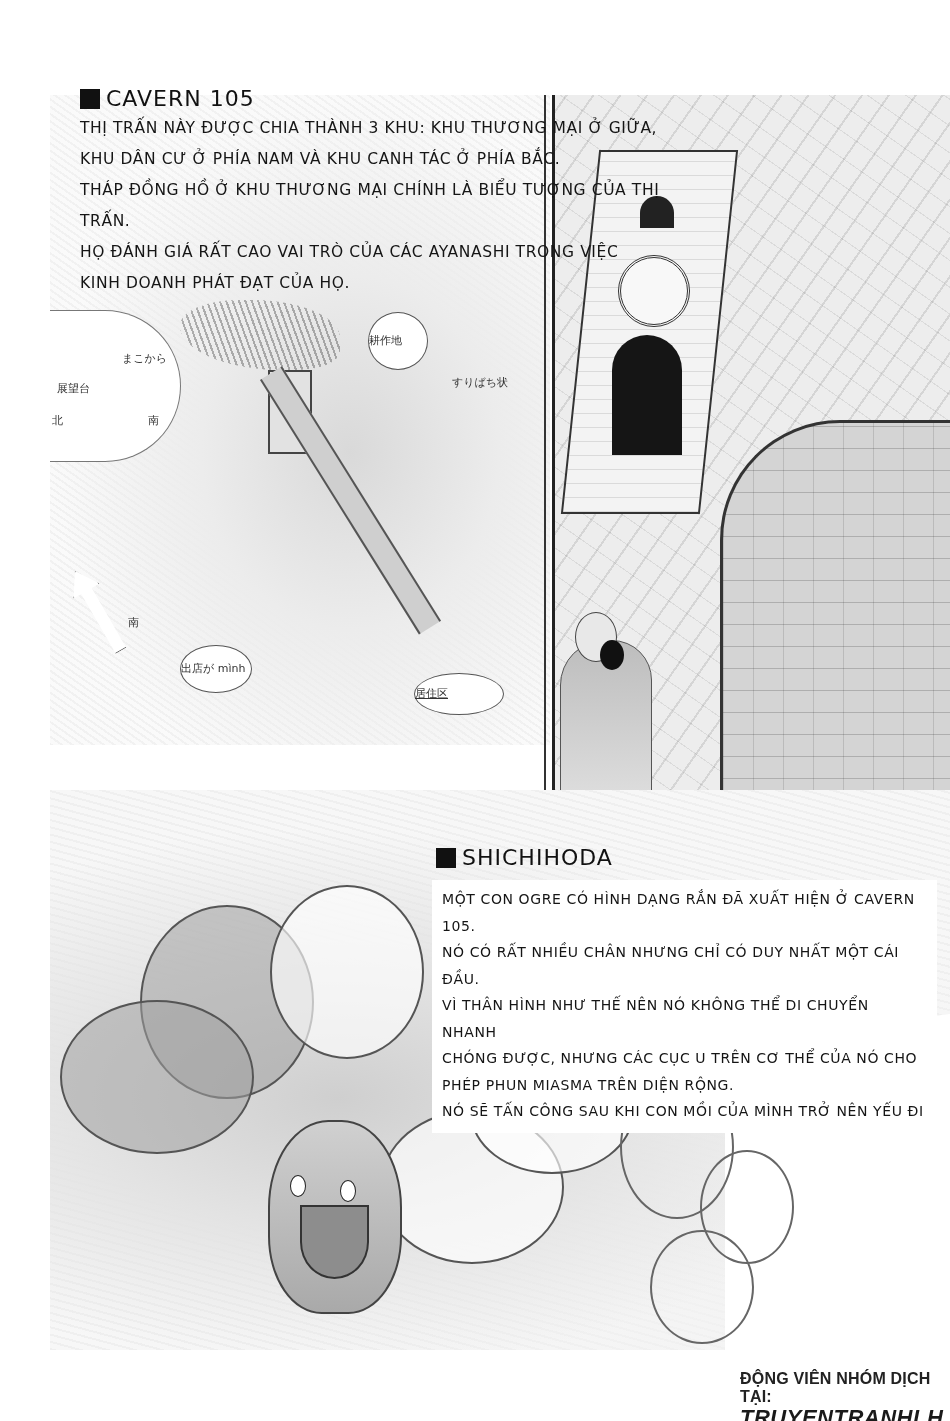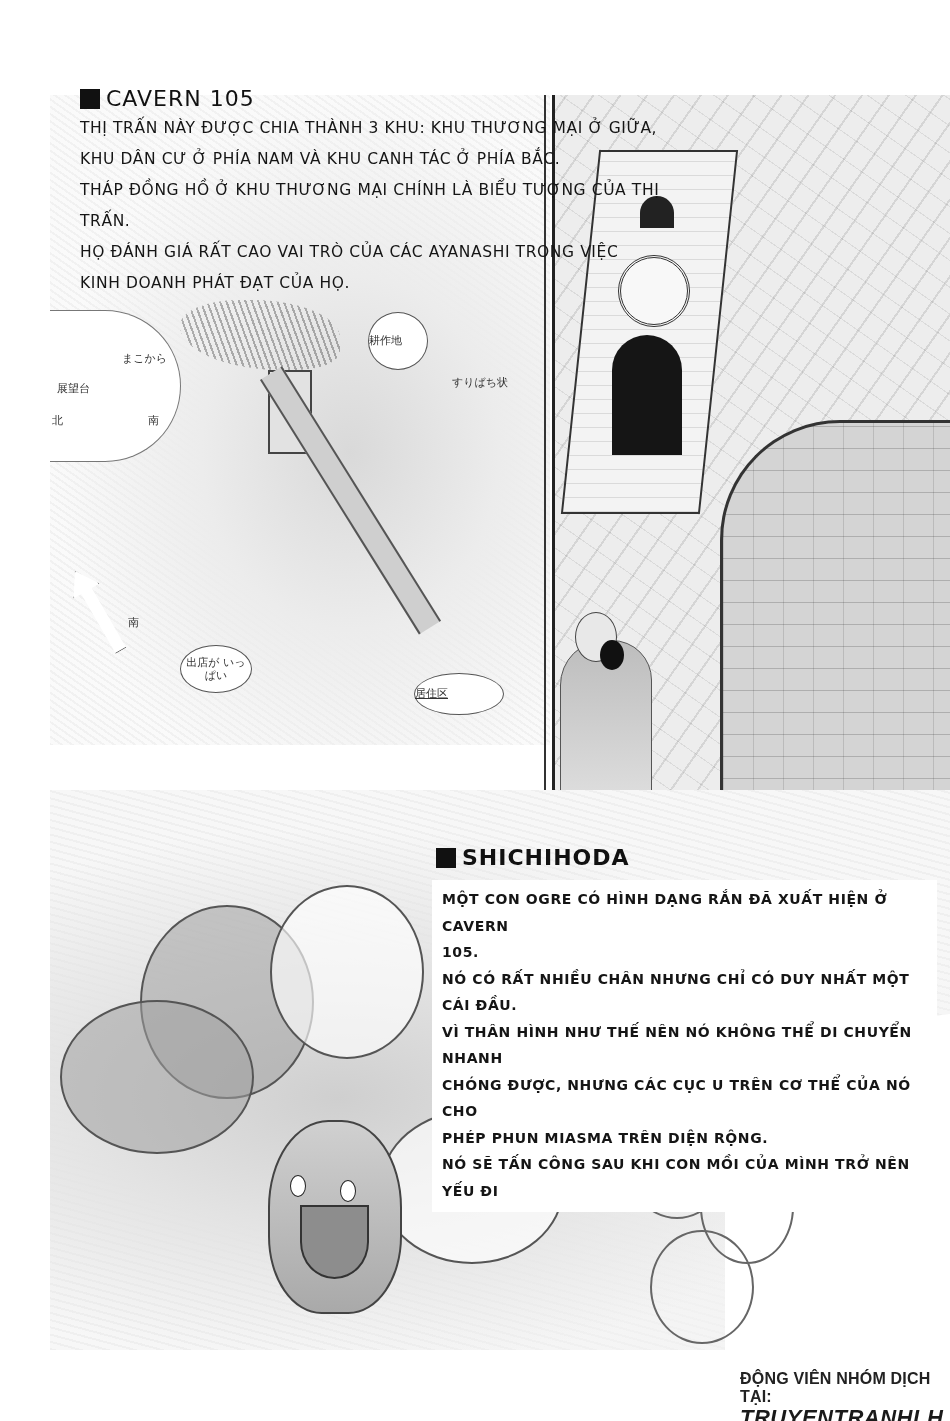--- a/index.html
+++ b/index.html
@@ -143,21 +143,21 @@
       font-family: "DejaVu Sans", sans-serif;
       font-size: 15.5px; line-height: 31px; letter-spacing: 0.6px;
       text-transform: uppercase; color: #151515;
       white-space: pre-line;
     }
     .text-box-top {
       left: 80px; top: 86px; width: 640px;
     }
     .text-box-top .body-text { margin-top: 2px; }
     .text-box-bottom {
-      left: 432px; top: 845px; width: 505px; font-weight: bold;
+      left: 432px; top: 845px; width: 505px;
     }
     .text-box-bottom .heading { padding-left: 4px; margin-bottom: 10px; }
     .text-box-bottom .body-wrap {
       background: #ffffff; padding: 6px 10px 8px 10px;
     }
     .text-box-bottom .body-text { font-size: 14px; line-height: 26.5px; }
 
     .credit {
       left: 740px; top: 1370px; width: 205px; text-align: left;
     }
@@ -182,21 +182,21 @@
 <div class="abs sketch-label" style="left:148px;top:413px;">南</div>
 <div class="abs map-tower"></div>
 <div class="abs map-bridge"></div>
 <div class="abs sketch-bubble" style="left:368px;top:312px;width:58px;height:56px;">
   <span>耕作地</span>
 </div>
 <div class="abs sketch-label" style="left:452px;top:375px;">すりばち状</div>
 <div class="abs sketch-arrow" style="left:83px;top:565px;transform:rotate(-30deg);"></div>
 <div class="abs sketch-label" style="left:128px;top:615px;">南</div>
 <div class="abs sketch-bubble" style="left:180px;top:645px;width:70px;height:46px;">
-  <span>出店が いっぱい</span>
+  <span>出店が mình</span>
 </div>
 <div class="abs sketch-bubble" style="left:414px;top:673px;width:88px;height:40px;text-decoration:underline;">
   <span>居住区</span>
 </div>
 
 <div class="abs panel-tower"></div>
 <div class="abs tower-body"></div>
 <div class="abs tower-window"></div>
 <div class="abs tower-clock"></div>
 <div class="abs tower-arch"></div>

